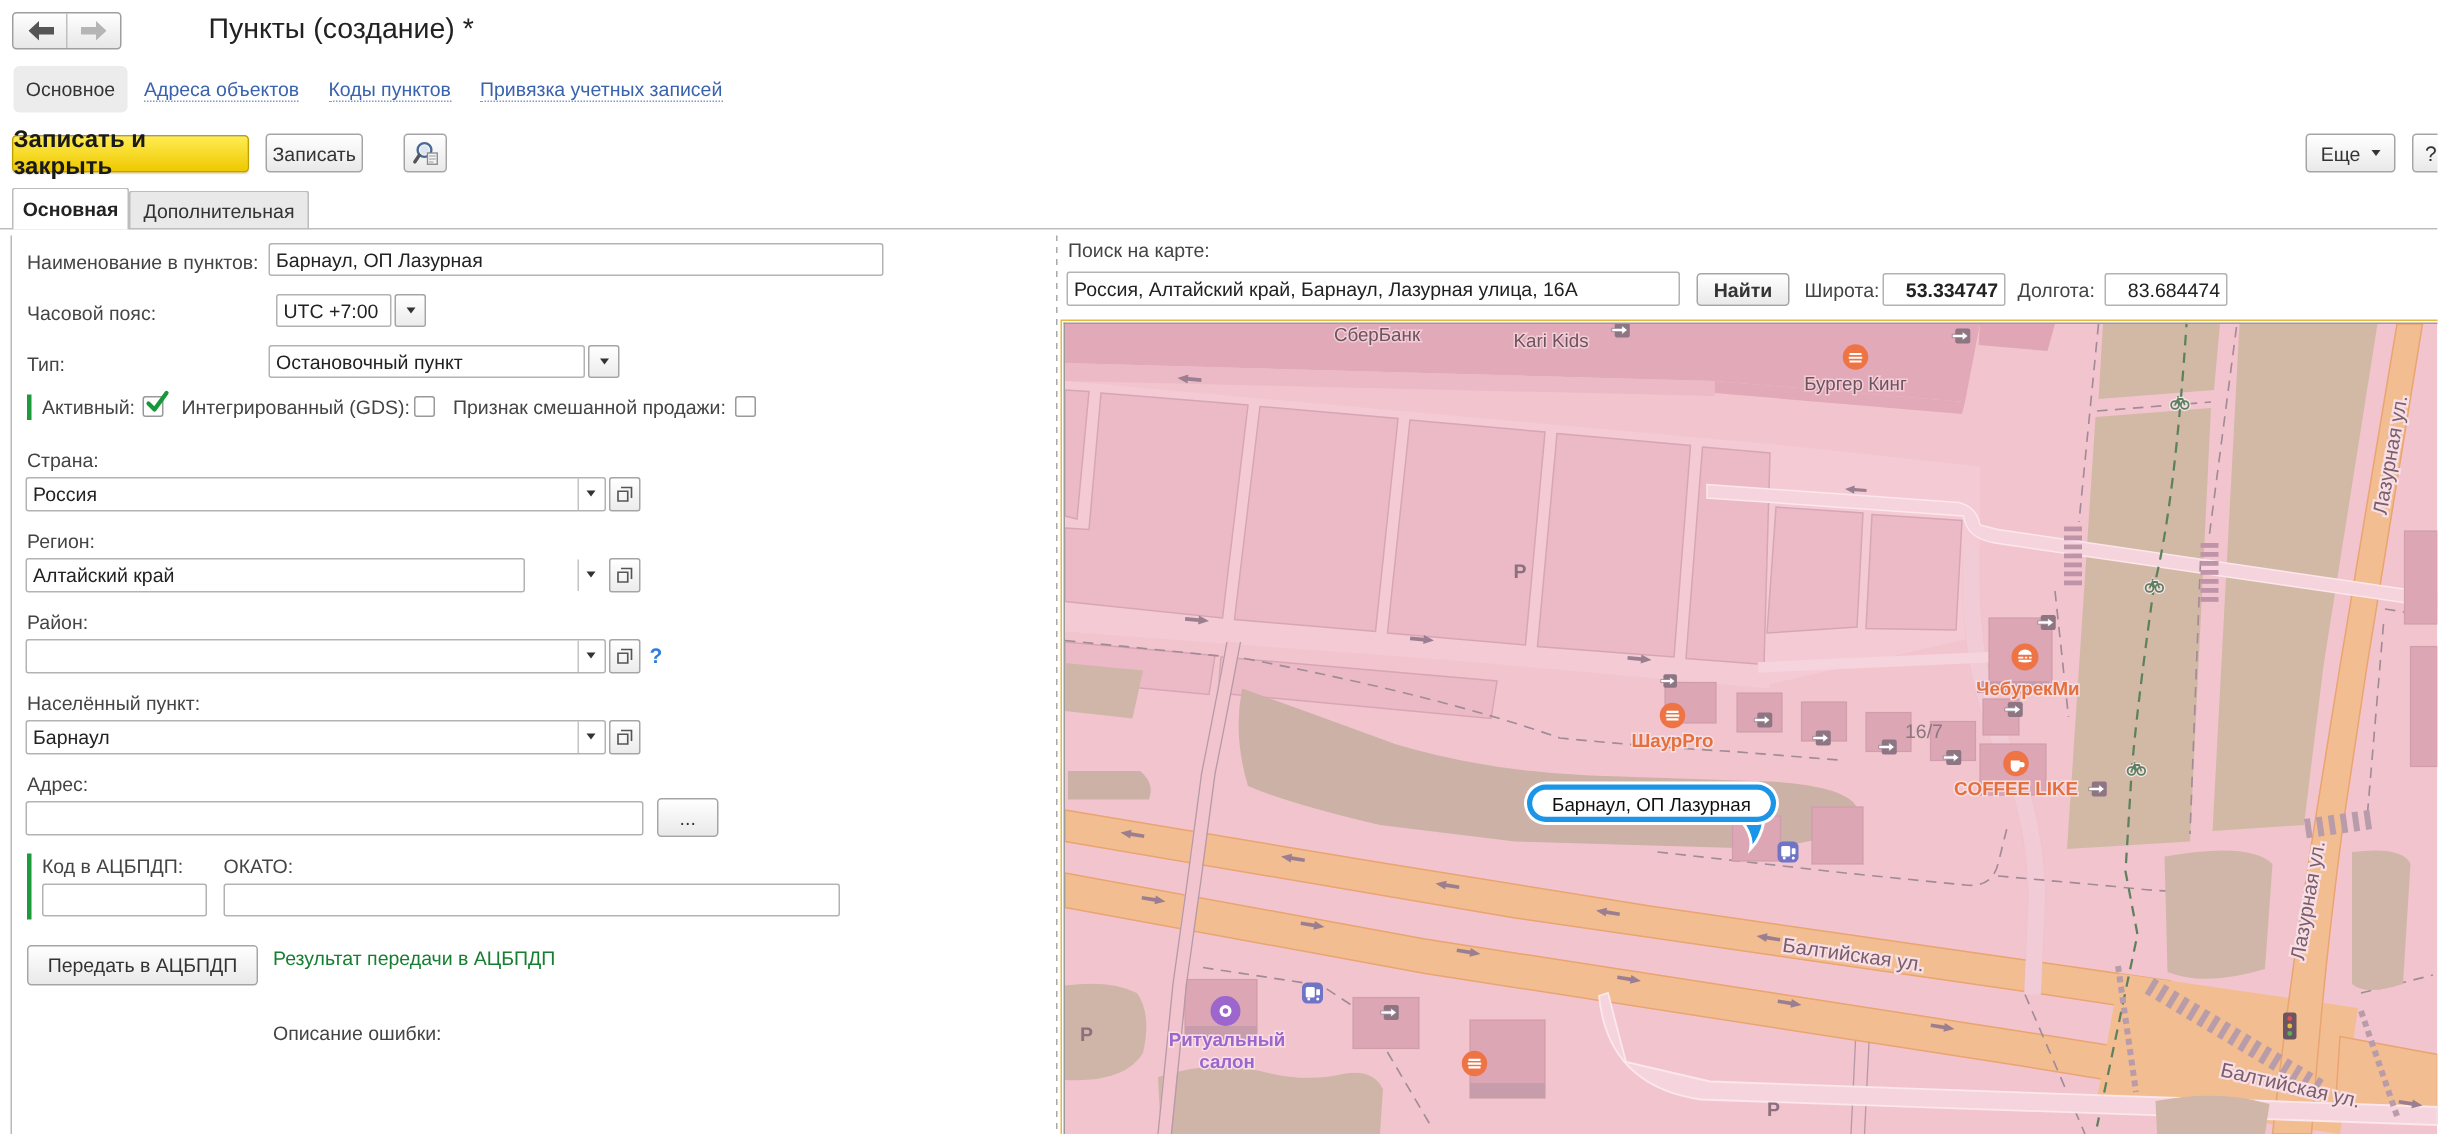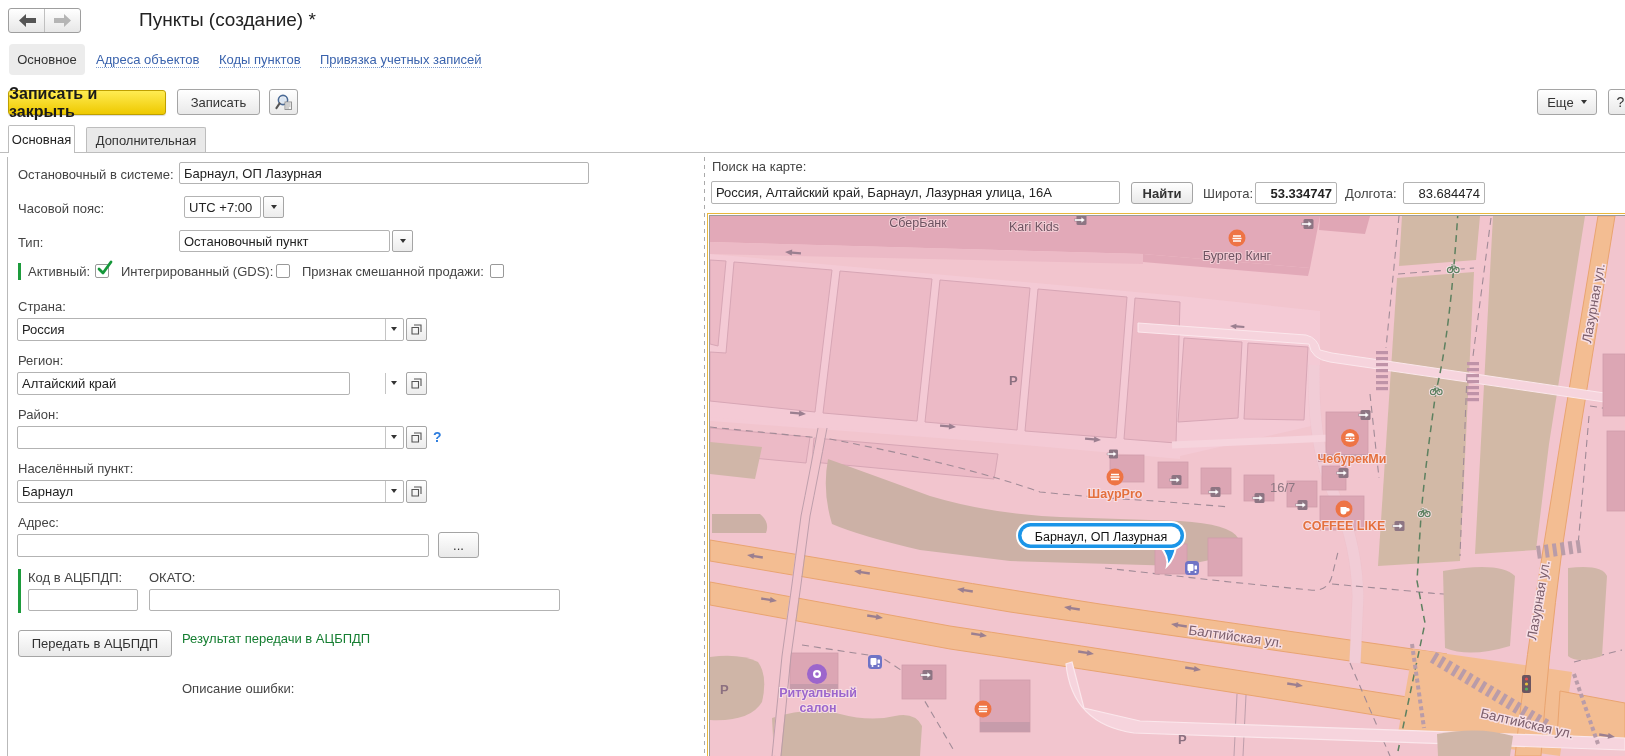--- a/index.html
+++ b/index.html
@@ -34,40 +34,40 @@
   <path d="M12 1 L19 7.5 L12 14 L12 10 L2 10 L2 5 L12 5 Z" fill="#b5b5b5"></path>
 </svg>
 <div class="abs" style="left:139px;top:9px;font-size:19px;color:#222;">Пункты (создание) *</div>
 
 <div class="abs" style="left:9px;top:44px;width:76px;height:31px;background:#ececec;border-radius:4px;display:flex;align-items:center;justify-content:center;font-size:13px;color:#333;">Основное</div>
 <div class="link" style="left:96px;top:52px;">Адреса объектов</div>
 <div class="link" style="left:219px;top:52px;">Коды пунктов</div>
 <div class="link" style="left:320px;top:52px;">Привязка учетных записей</div>
 
 <div class="abs" style="left:8px;top:90px;width:158px;height:25px;border:1px solid #bfa000;border-radius:3px;background:linear-gradient(#ffec52,#eec900);box-shadow:0 1px 1px rgba(0,0,0,0.15);display:flex;align-items:center;justify-content:center;font-size:16px;font-weight:bold;color:#1a1a1a;">Записать и закрыть</div>
-<div class="btn" style="left:177px;top:89px;width:83px;height:26px;">Записать</div>
+<div class="btn" style="left:177px;top:89px;width:65px;height:26px;">Записать</div>
 <div class="btn" style="left:269px;top:89px;width:29px;height:26px;">
   <svg width="18" height="18" viewBox="0 0 18 18">
     <circle cx="8" cy="7" r="4.6" fill="none" stroke="#4a6a96" stroke-width="1.6"></circle>
     <circle cx="8" cy="7" r="3" fill="#dce6f2"></circle>
     <path d="M4.5 10.5 L1.5 15" stroke="#555" stroke-width="2.2" stroke-linecap="round"></path>
     <rect x="10" y="9" width="6.5" height="7.5" fill="#f4f4f4" stroke="#8a8a8a" stroke-width="0.9"></rect>
     <path d="M11 11h4.5M11 13h4.5M11 15h3" stroke="#999" stroke-width="0.8"></path>
   </svg>
 </div>
 <div class="btn" style="left:1537px;top:89px;width:60px;height:26px;">Еще&nbsp;&nbsp;<span class="caret" style="display:inline-block;"></span></div>
 <div class="btn" style="left:1608px;top:89px;width:25px;height:26px;font-size:14px;">?</div>
 
 <div class="abs" style="left:86px;top:127px;width:120px;height:26px;background:#e9e9e9;border:1px solid #bdbdbd;border-bottom:none;border-radius:2px 2px 0 0;display:flex;align-items:center;justify-content:center;font-size:13px;color:#333;">Дополнительная</div>
 <div class="abs" style="left:0px;top:152px;width:1625px;height:1px;background:#bdbdbd;"></div>
-<div class="abs" style="left:8px;top:125px;width:67px;height:28px;background:#fff;border:1px solid #bdbdbd;border-bottom:none;border-radius:2px 2px 0 0;display:flex;align-items:center;justify-content:center;font-size:13px;color:#222;">Основная</div>
+<div class="abs" style="left:8px;top:125px;width:78px;height:28px;background:#fff;border:1px solid #bdbdbd;border-bottom:none;border-radius:2px 2px 0 0;display:flex;align-items:center;justify-content:center;font-size:13px;color:#222;font-weight:bold;">Основная</div>
 
 <div class="abs" style="left:7px;top:157px;width:1px;height:599px;background:#b9b9b9;"></div>
 
-<div class="lbl" style="left:18px;top:167px;">Остановочный в системе:</div>
+<div class="lbl" style="left:18px;top:167px;">Наименование в пунктов:</div>
 <div class="inp" style="left:179px;top:162px;width:410px;height:22px;">Барнаул, ОП Лазурная</div>
 
 <div class="lbl" style="left:18px;top:201px;">Часовой пояс:</div>
 <div class="inp" style="left:184px;top:196px;width:77px;height:22px;">UTC +7:00</div>
 <div class="ddbtn" style="left:263px;top:196px;width:21px;height:22px;">
     <span class="caret"></span>
   </div>
 
 <div class="lbl" style="left:18px;top:235px;">Тип:</div>
 <div class="inp" style="left:179px;top:230px;width:211px;height:22px;">Остановочный пункт</div>

